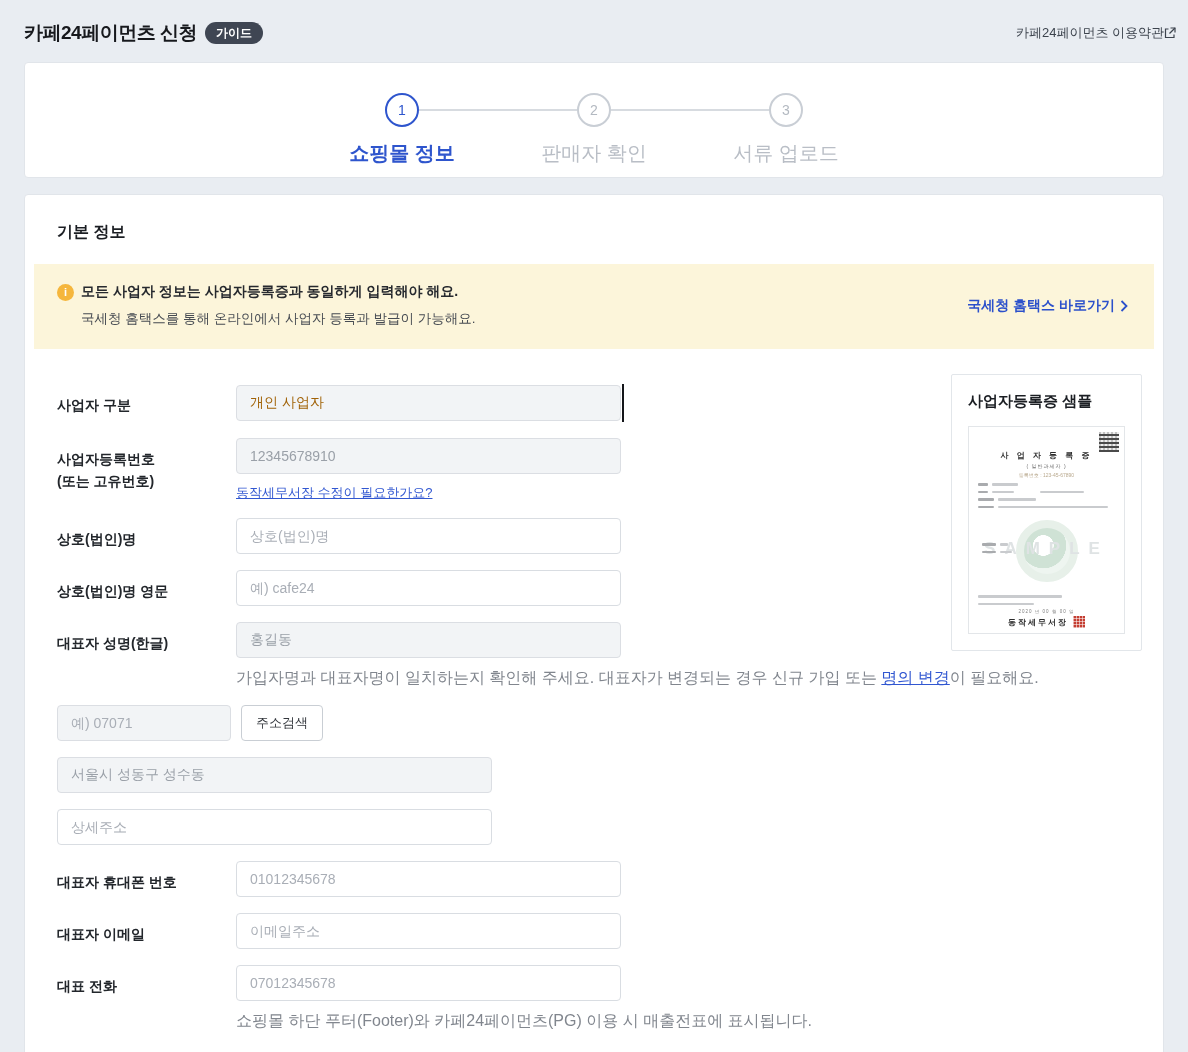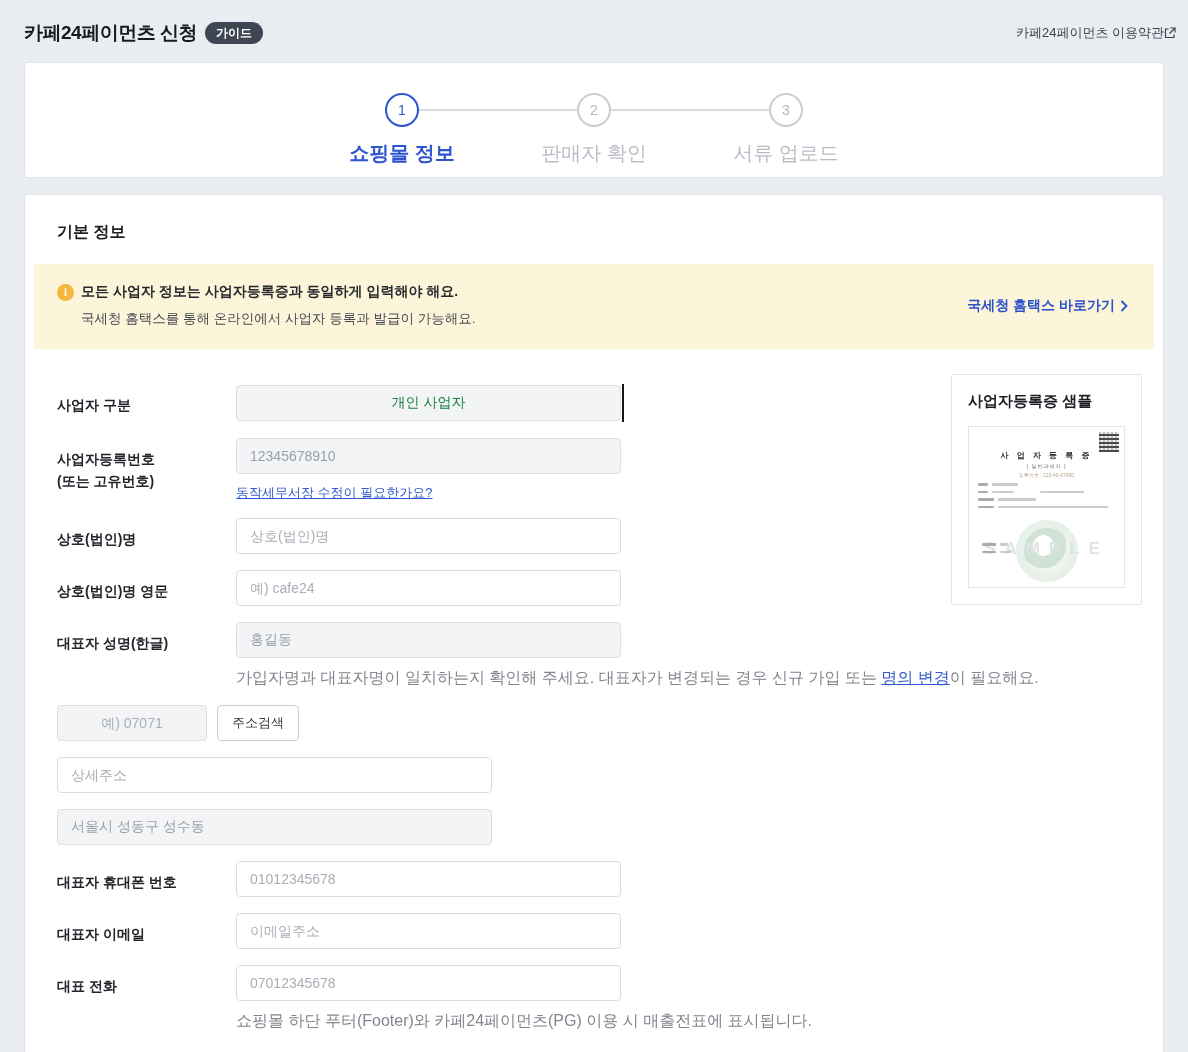--- a/index.html
+++ b/index.html
@@ -73,44 +73,44 @@
   .form-row { display:flex; margin-bottom:16px; }
   .f-label { width:179px; flex:0 0 179px; font-size:14px; font-weight:bold; padding-top:10px; line-height:1.6; color:#22262b; }
   .f-control { display:flex; flex-direction:column; align-items:flex-start; }
   input.f-input {
     height:36px; width:385px; border:1px solid #d9dde2; border-radius:4px;
     padding:0 13px; font-size:14px; color:#4c525a; background:#fff; outline:none;
     font-family:inherit;
   }
   input.f-input::placeholder { color:#a9aeb6; opacity:1; }
   input.f-input.readonly { background:#f2f4f6; border-color:#dbdee3; color:#9aa0a8; }
-  input.f-input.readonly.darker { color:#15803d;text-align:center; }
+  input.f-input.readonly.darker { color:#a16207; }
   input.f-input.wide { width:435px; }
-  input.f-input.zip { width:150px;text-align:center; }
+  input.f-input.zip { width:174px; }
   .with-cursor { display:flex; align-items:center; }
   .text-cursor { width:2px; height:38px; background:#14161a; margin-left:1px; }
   .f-link { font-size:13px; color:#3157d1; margin-top:10px; cursor:pointer; }
   .f-helper { font-size:16px; color:#81868e; margin-top:10px; white-space:nowrap; }
   .f-helper a { color:#3157d1; cursor:pointer; }
   .addr-line1 { display:flex; gap:10px; align-items:center; }
   .addr-search-btn {
     height:36px; padding:0 14px; background:#fff; border:1px solid #c9ced4;
     border-radius:4px; font-size:13px; color:#33373d; cursor:pointer; font-family:inherit;
   }
   .stack-gap { margin-top:16px; }
   
   .sample-box {
     position:absolute; top:179px; right:21px; width:191px;
     background:#fff; border:1px solid #e2e6ea; border-radius:2px;
     padding:17px 16px 16px;
   }
   .sample-title { font-size:15px; font-weight:bold; color:#1b1e23; }
   .cert {
     margin-top:15px; border:1px solid #e3e6e9; background:#fff;
-    height:162px; position:relative; padding:14px 9px 8px; overflow:hidden;
+    height:208px; position:relative; padding:14px 9px 8px; overflow:hidden;
   }
   .cert-qr {
     position:absolute; top:5px; right:5px; width:20px; height:20px;
     background:
       repeating-linear-gradient(0deg,#4a4a4a 0 2px,rgba(255,255,255,.65) 2px 4px),
       repeating-linear-gradient(90deg,#4a4a4a 0 2px,#cfcfcf 2px 4px);
   }
   .cert-title { text-align:center; font-size:8px; font-weight:bold; letter-spacing:3px; color:#2a2a2a; margin-top:9px; }
   .cert-sub { text-align:center; font-size:5px; color:#6b6b6b; margin-top:2px; letter-spacing:1px; }
   .cert-regno { text-align:center; font-size:5px; color:#b9a98e; margin-top:3px; }
@@ -249,22 +249,22 @@
         <div class="f-helper"><span>가입자명과 대표자명이 일치하는지 확인해 주세요. 대표자가 변경되는 경우 신규 가입 또는 </span><a style="text-decoration:underline;">명의 변경</a><span>이 필요해요.</span></div>
       </div>
     </div>
 
     <div class="form-row">
       <div class="f-control">
         <div class="addr-line1">
           <input class="f-input readonly zip" readonly="" placeholder="예) 07071" style="">
           <button class="addr-search-btn">주소검색</button>
         </div>
+        <input class="f-input readonly wide stack-gap" readonly="" value="서울시 성동구 성수동" style="">
         <input class="f-input wide stack-gap" placeholder="상세주소" style="">
-        <input class="f-input readonly wide stack-gap" readonly="" value="서울시 성동구 성수동" style="">
       </div>
     </div>
 
     <div class="form-row">
       <div class="f-label">대표자 휴대폰 번호</div>
       <div class="f-control">
         <input class="f-input" placeholder="01012345678" style="">
       </div>
     </div>
 

